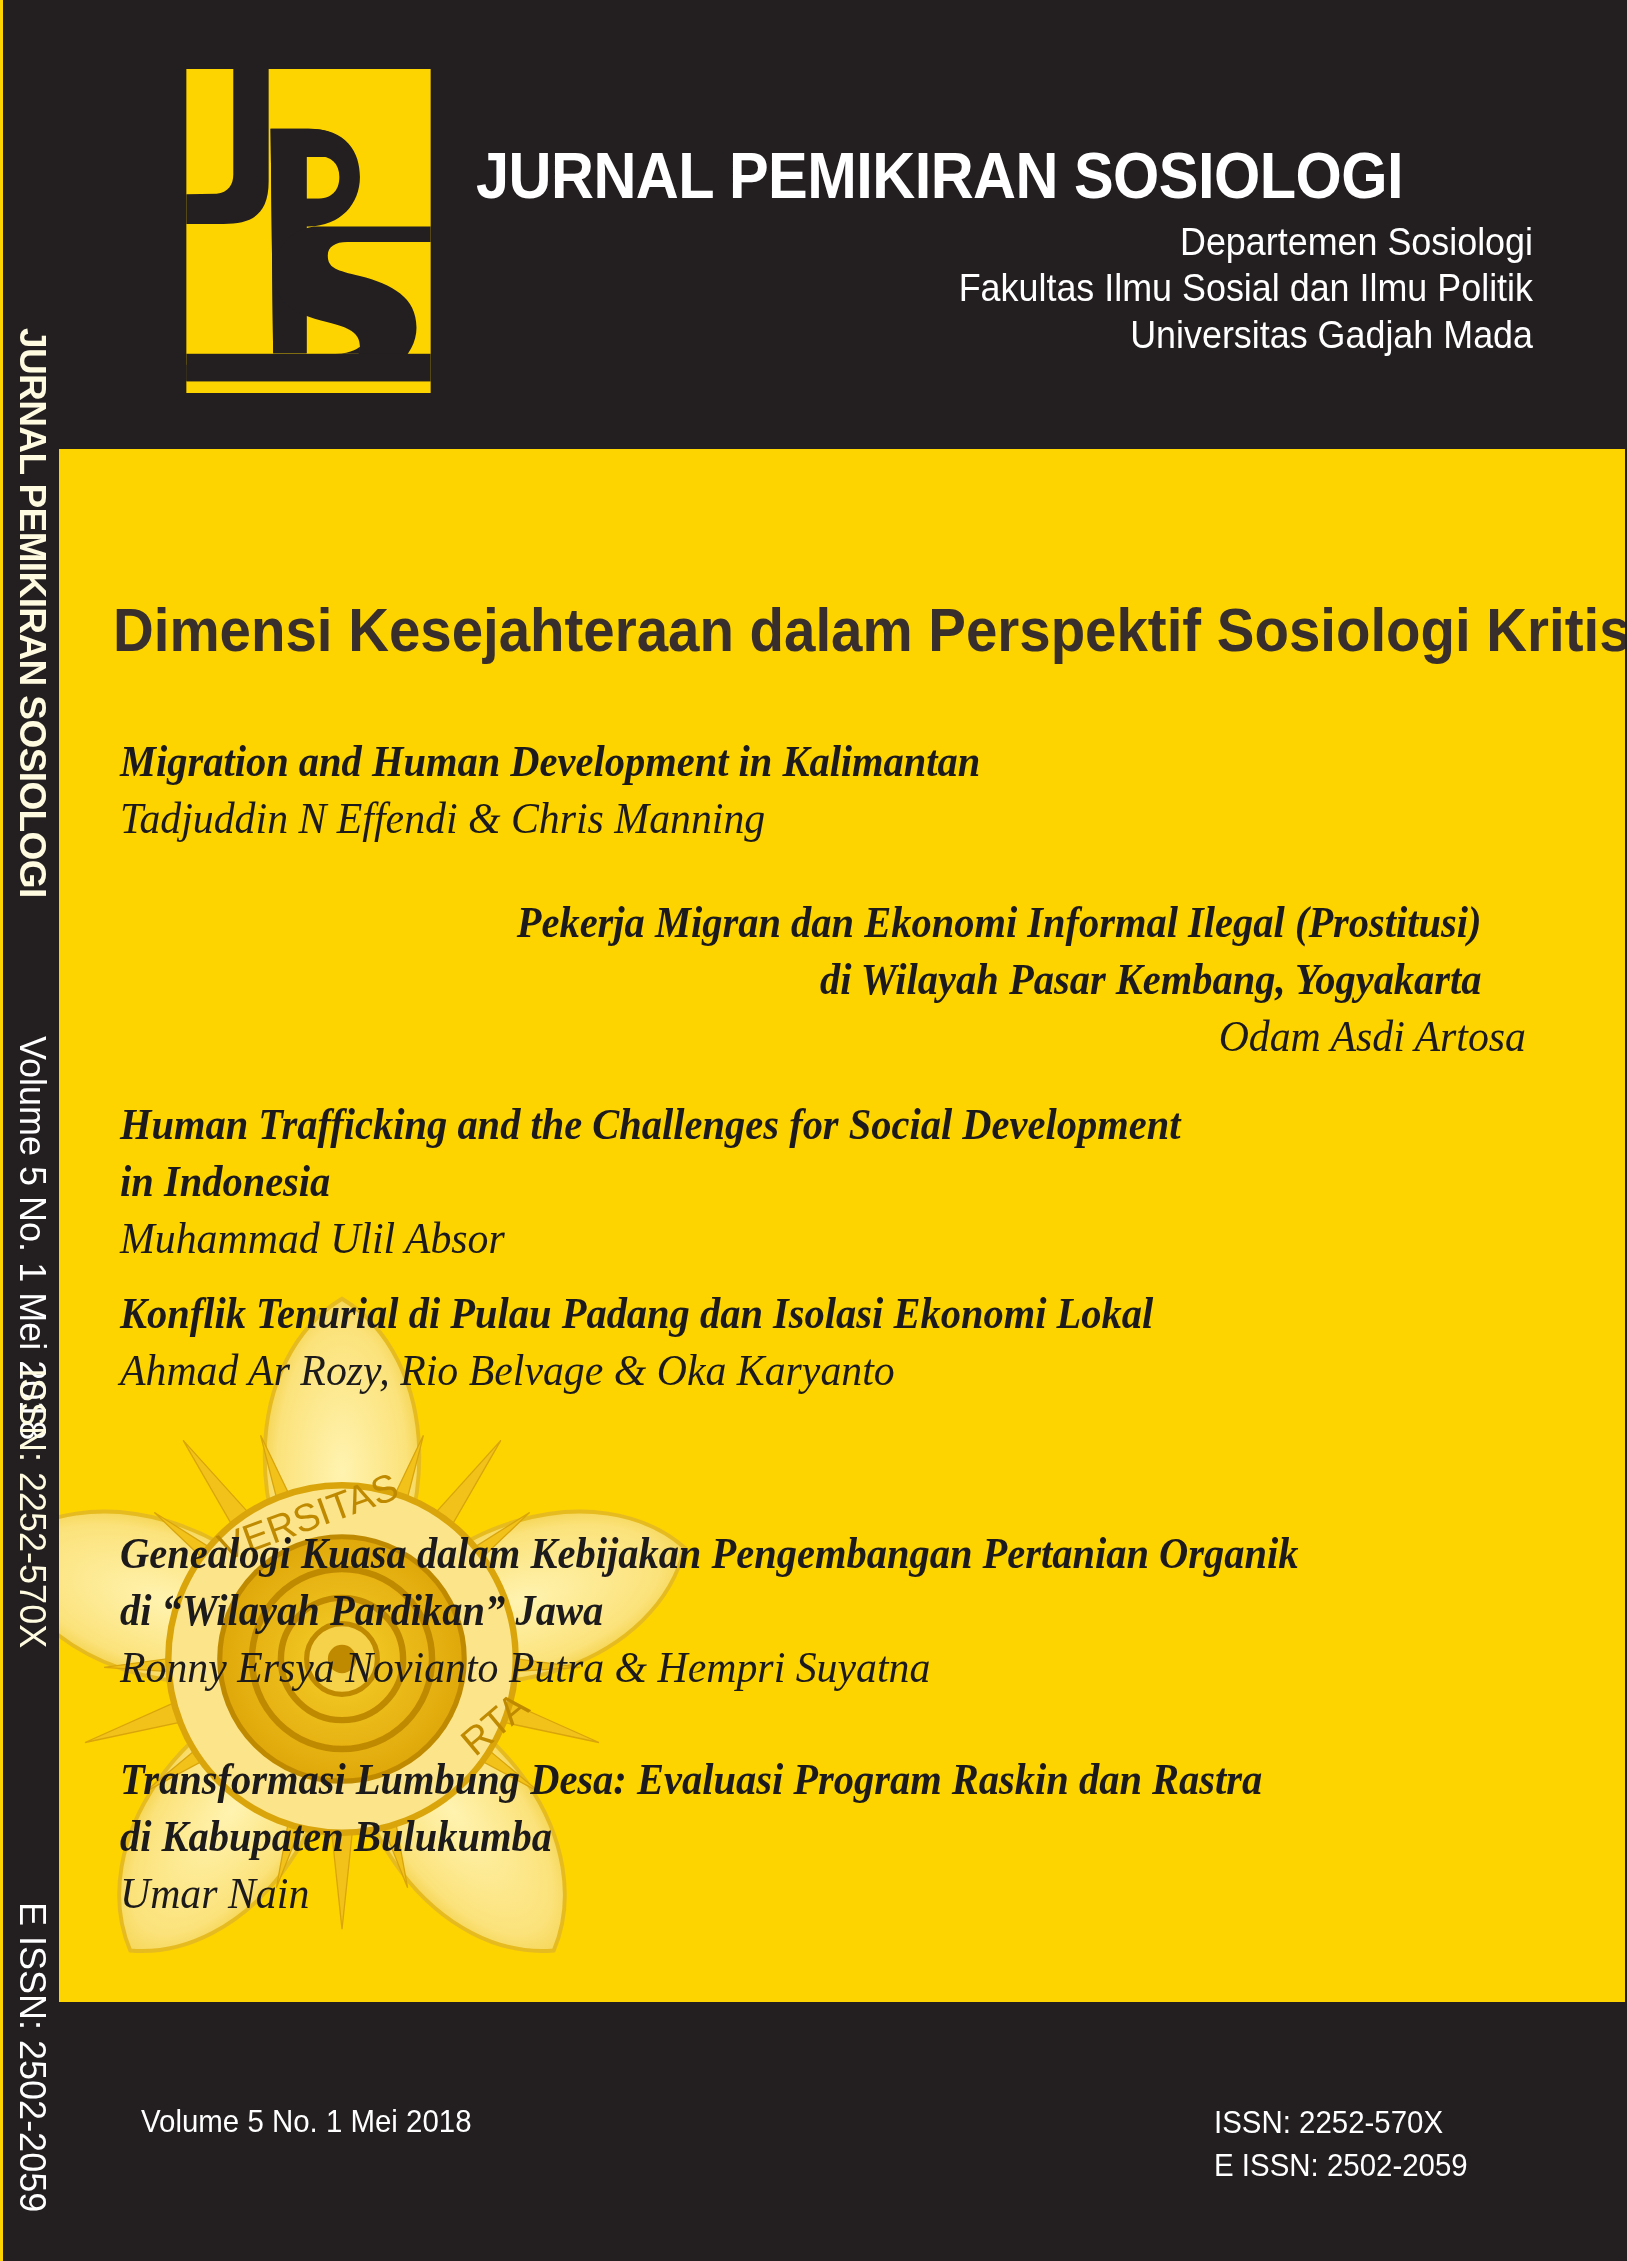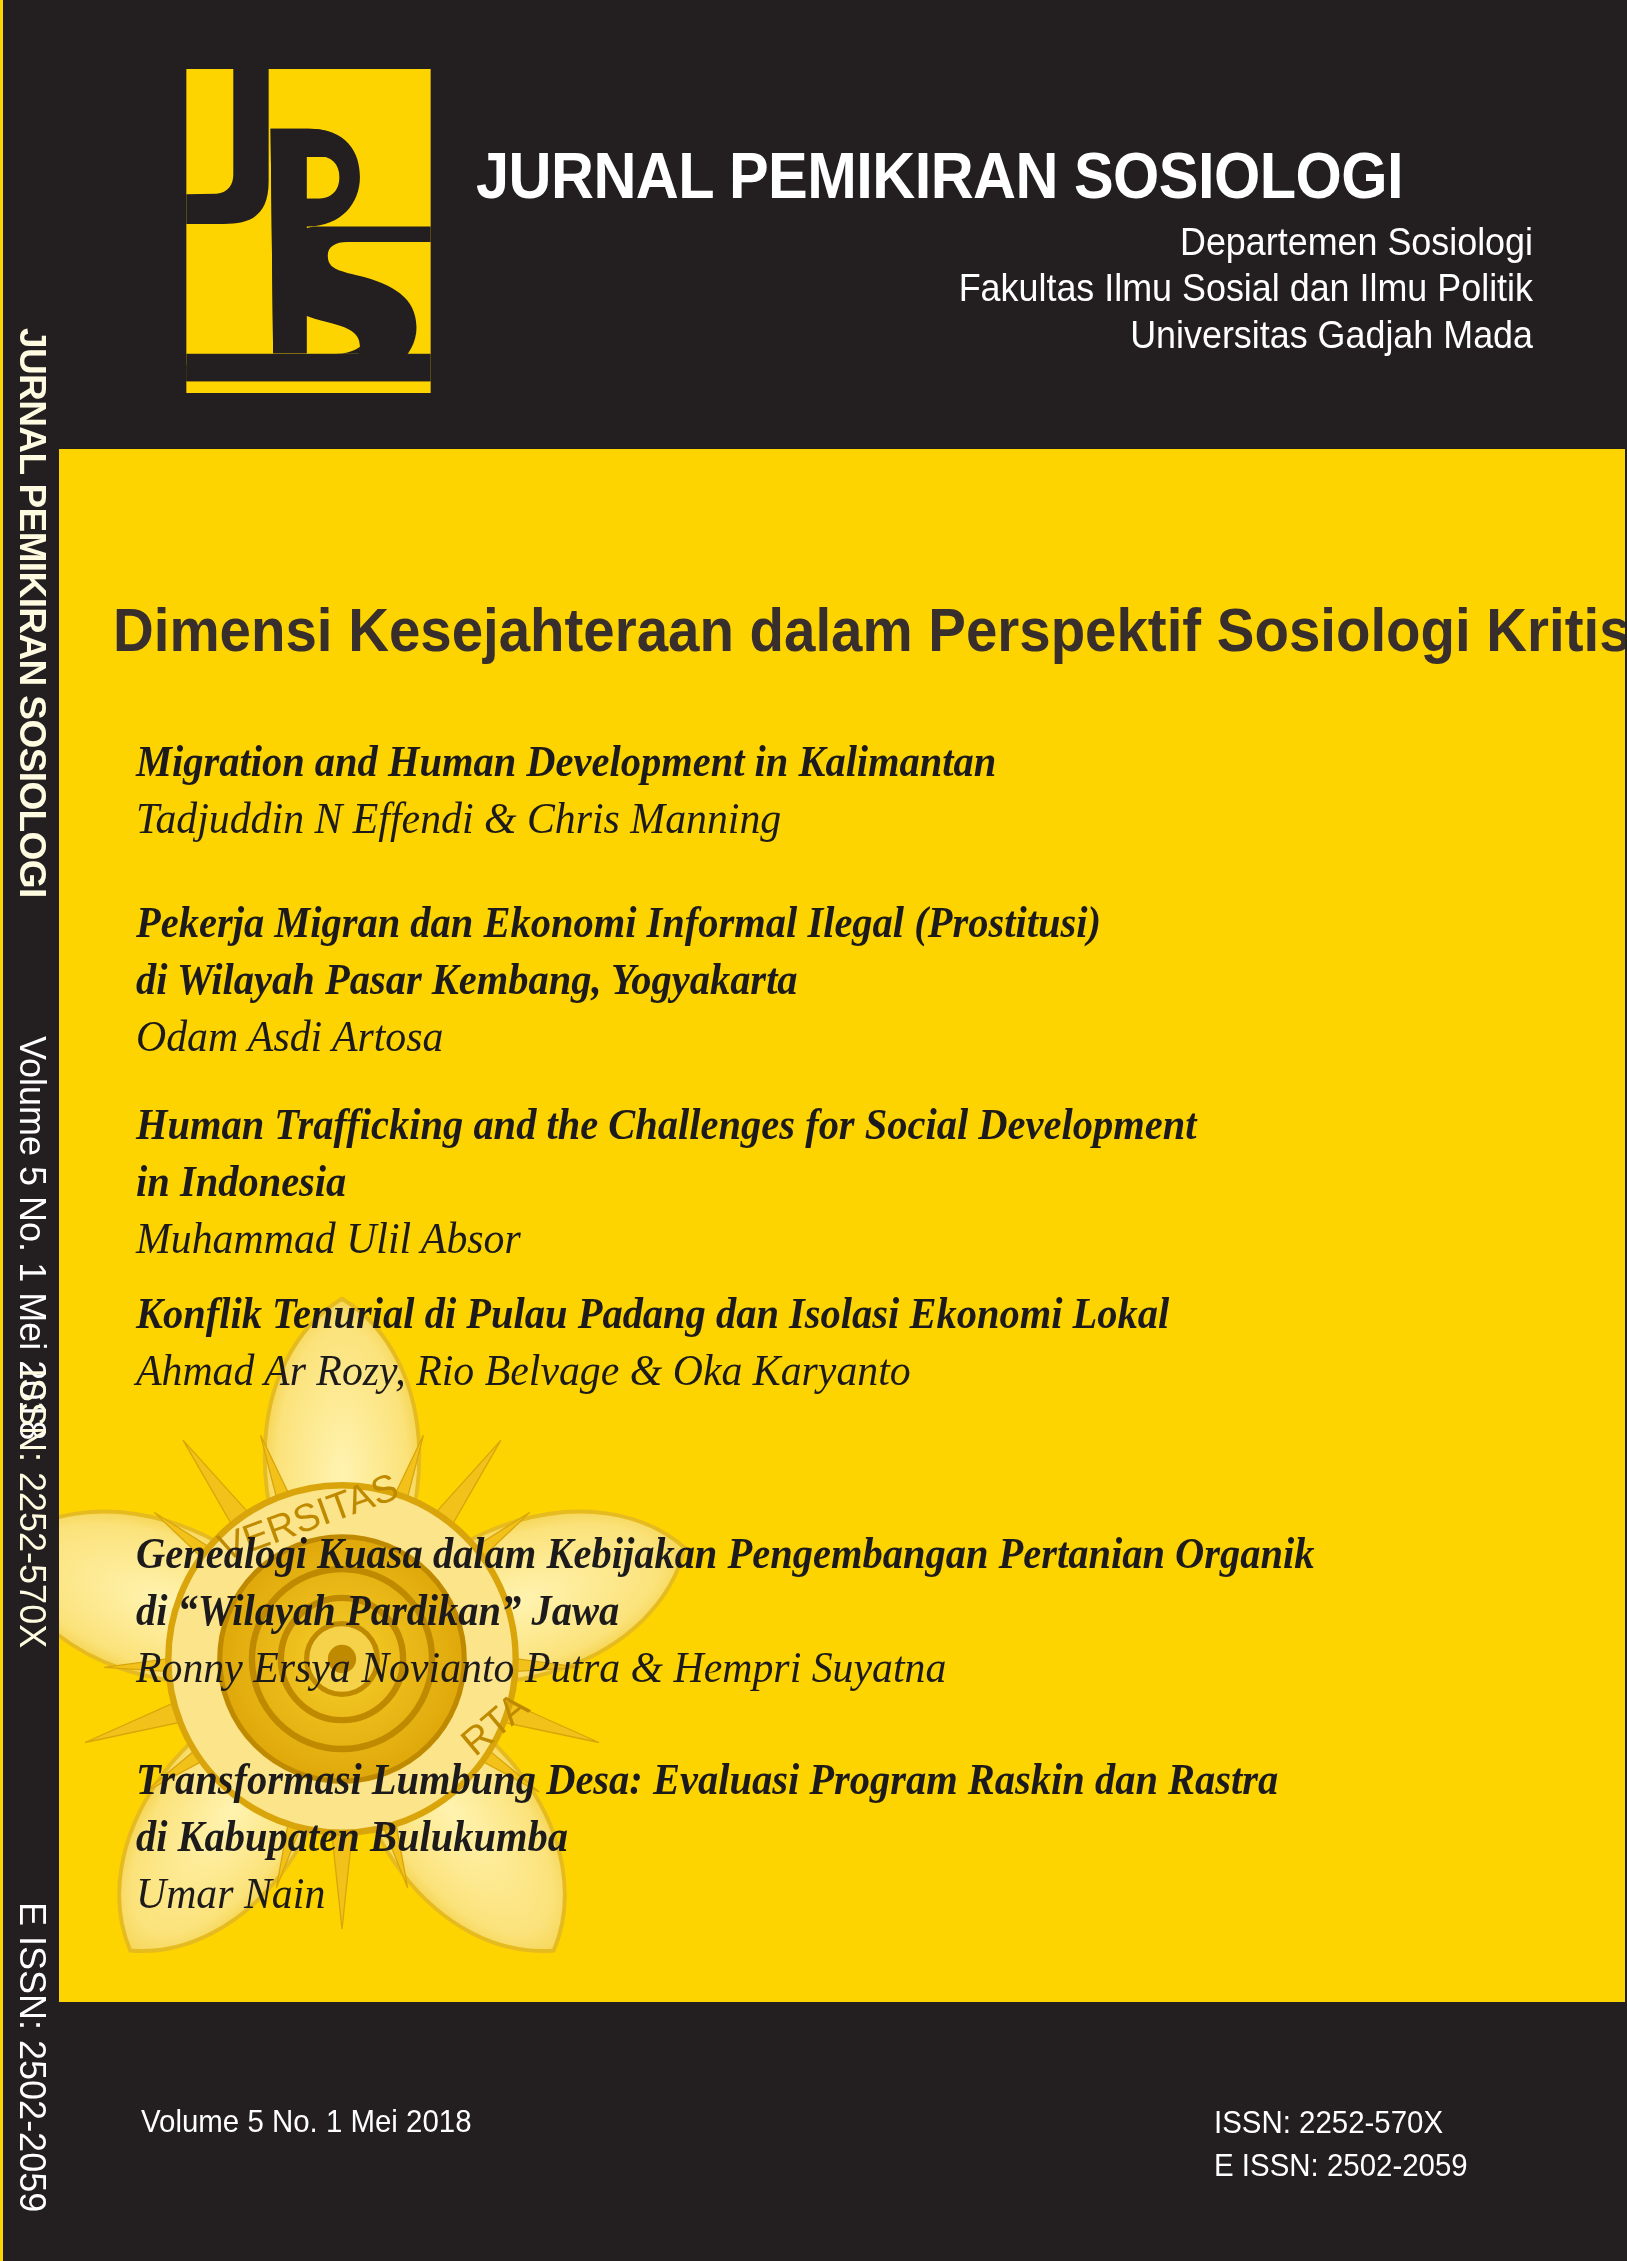--- a/index.html
+++ b/index.html
@@ -51,21 +51,21 @@
   .main { left: 59px; top: 449px; width: 1566px; height: 1554px; background: #fdd300; overflow: hidden; }
   .seal { left: -103px; top: 824px; width: 772px; height: 772px; }
 
   .main-heading {
     left: 54px; top: 145px; white-space: nowrap;
     font-size: 62px; font-weight: bold; color: #382f2c; line-height: 71px;
     transform: scaleX(0.91); transform-origin: left top;
   }
 
   .articles { left: 61px; top: 0; width: 1480px; }
-  .article { position: absolute; left: 0; width: 1480px; margin-left: 16px; }
+  .article { position: absolute; left: 0; width: 1480px; }
   .article-title {
     font-family: "Liberation Serif", serif; font-style: italic; font-weight: bold;
     font-size: 44px; line-height: 57px; color: #1c1a1a; white-space: nowrap;
     transform: scaleX(0.92); transform-origin: left top;
   }
   .article-author {
     font-family: "Liberation Serif", serif; font-style: italic;
     font-size: 44px; line-height: 57px; color: #1c1a1a; white-space: nowrap;
     transform: scaleX(0.95); transform-origin: left top;
   }
@@ -171,21 +171,21 @@
     <text x="60" y="250" font-family="'Liberation Sans', sans-serif" font-size="60" fill="#c08a00" transform="rotate(-40)">RTA</text>
   </svg>
 
   <div class="abs main-heading">Dimensi Kesejahteraan dalam Perspektif Sosiologi Kritis</div>
 
   <div class="abs articles">
     <div class="article" style="top:284px;">
       <div class="article-title">Migration and Human Development in Kalimantan</div>
       <div class="article-author">Tadjuddin N Effendi &amp; Chris Manning</div>
     </div>
-    <div class="article" style="top:445px;">
+    <div class="article" style="top:445px;text-align:right;">
       <div class="article-title">Pekerja Migran dan Ekonomi Informal Ilegal (Prostitusi)</div>
       <div class="article-title">di Wilayah Pasar Kembang, Yogyakarta</div>
       <div class="article-author">Odam Asdi Artosa</div>
     </div>
     <div class="article" style="top:647px;">
       <div class="article-title">Human Trafficking and the Challenges for Social Development</div>
       <div class="article-title">in Indonesia</div>
       <div class="article-author">Muhammad Ulil Absor</div>
     </div>
     <div class="article" style="top:836px;">

